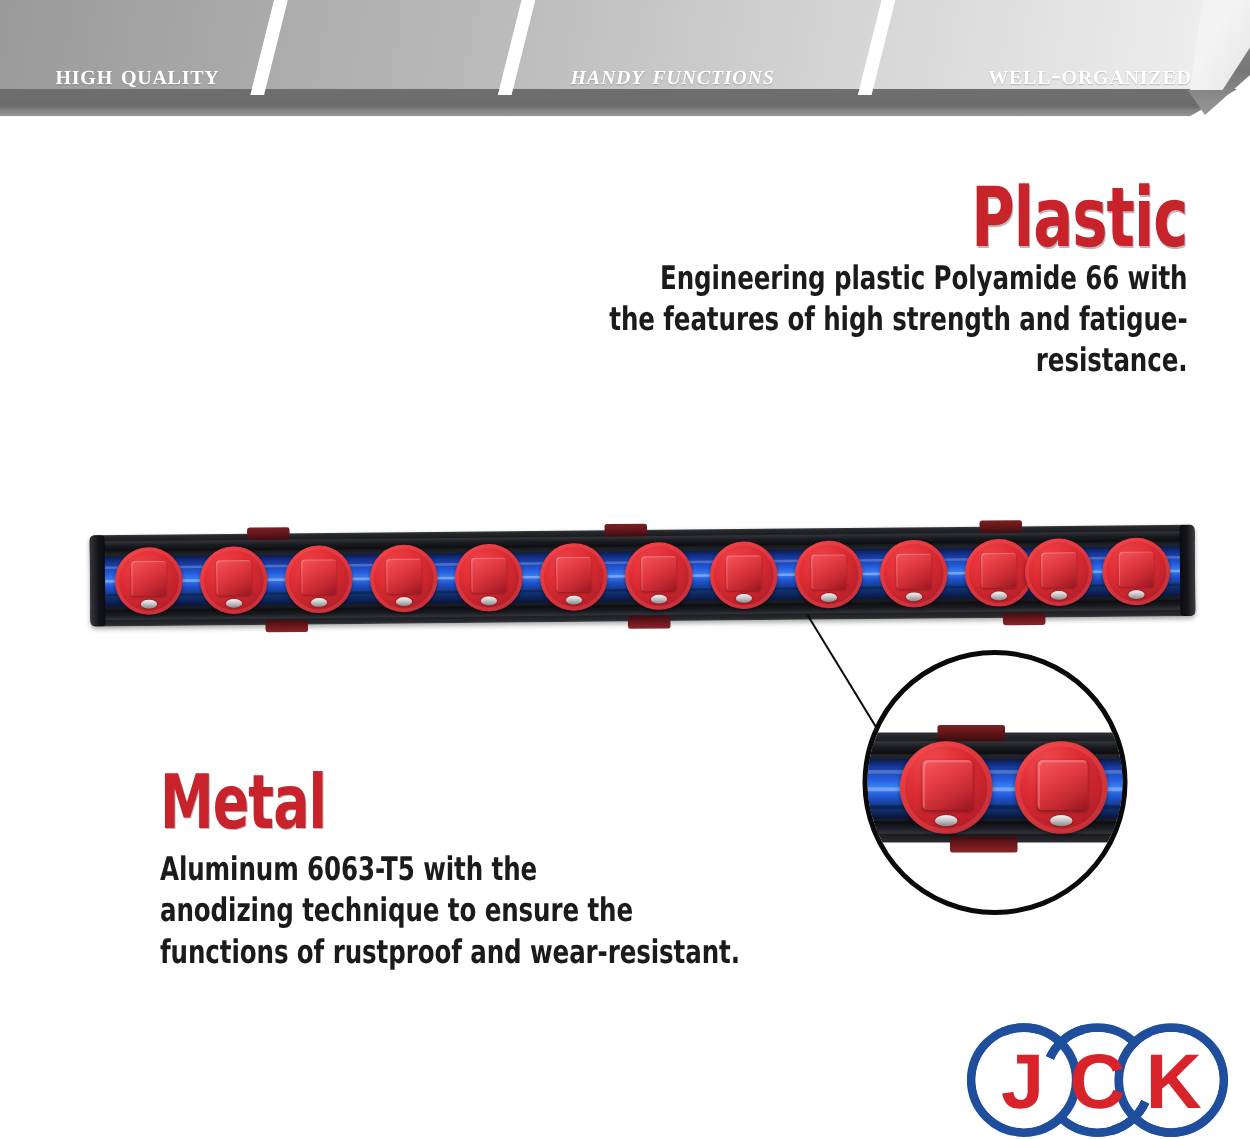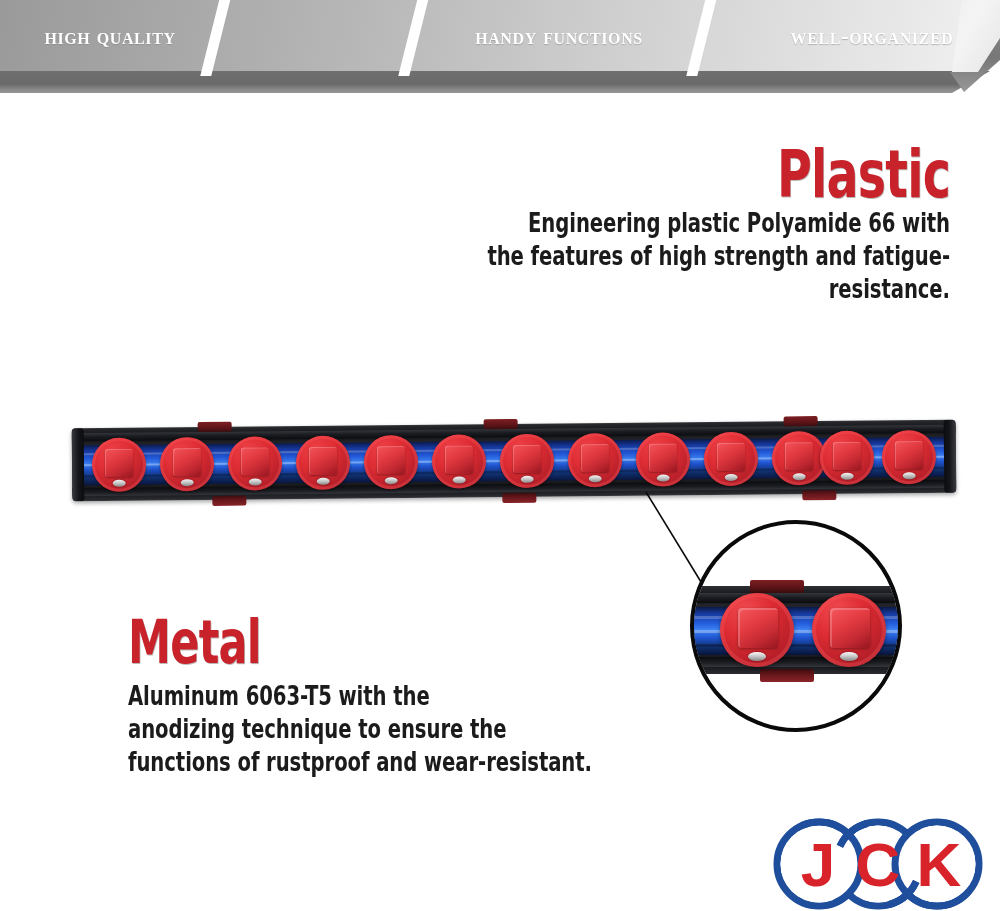--- a/index.html
+++ b/index.html
@@ -34,21 +34,21 @@
     clip-path:polygon(22px 0, 60px 0, 60px 40px, 40px 72px, 12px 72px);
   }
   .banner-arrow-edge{
     position:absolute; left:940px; top:0; width:60px; height:95px;
     background:linear-gradient(180deg,#8f8f8f 0%,#777 60%,#9a9a9a 100%);
     -webkit-clip-path:polygon(60px 38px, 60px 60px, 24px 92px, 10px 72px, 38px 72px);
     clip-path:polygon(60px 38px, 60px 60px, 24px 92px, 10px 72px, 38px 72px);
   }
   .banner-seg{
     position:absolute; top:0; height:73px;
-    display:flex; align-items:center; justify-content:center;
+    display:flex; align-items:flex-end; justify-content:center;
   }
   .banner-seg .seg-label{
     color:#ffffff;
     font-family:"Liberation Serif", serif;
     font-weight:bold;
     font-size:23px;
     letter-spacing:0.6px;
     font-variant:small-caps;
     text-transform:lowercase;
     white-space:nowrap;
@@ -220,21 +220,21 @@
   <div class="banner-arrowtip"></div>
   <div class="banner-arrow-edge"></div>
 
   <div class="banner-seg" style="left:6px;width:208px;">
     <span class="seg-label">High Quality</span>
   </div>
   <div class="seg-div" style="left:210px;"></div>
 
   <div class="seg-div" style="left:408px;"></div>
 
-  <div class="banner-seg" style="left:425px;width:268px;">
+  <div class="banner-seg" style="left:404px;width:268px;font-style:italic;">
     <span class="seg-label">Handy Functions</span>
   </div>
   <div class="seg-div" style="left:696px;"></div>
 
   <div class="banner-seg" style="left:736px;width:272px;">
     <span class="seg-label">Well-Organized</span>
   </div>
 </div>
 
 <div id="plastic-block">

